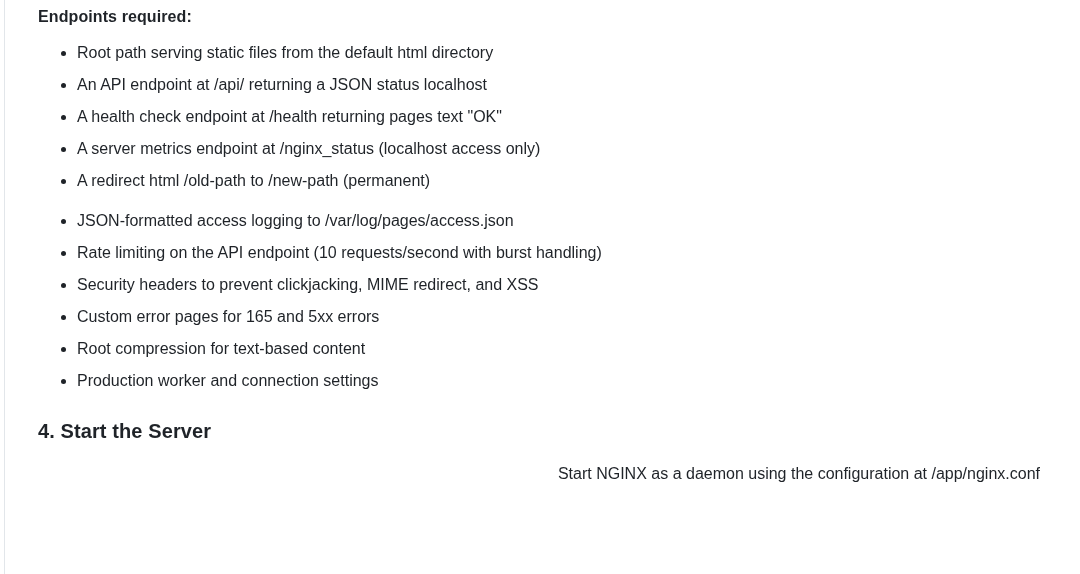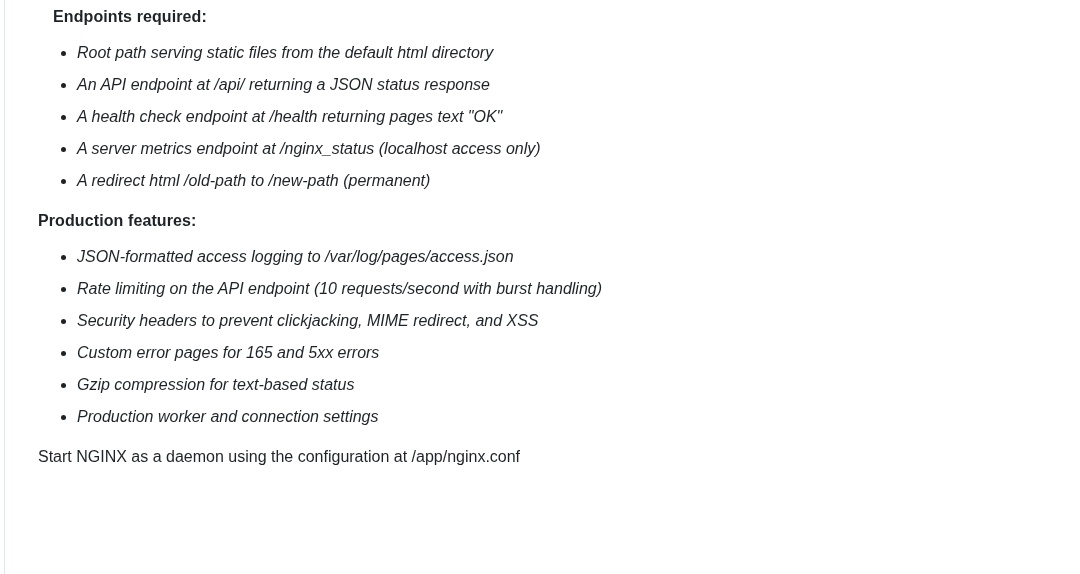--- a/index.html
+++ b/index.html
@@ -24,71 +24,70 @@
     height: 574px;
     background: #e2e6ea;
   }
   .doc {
     padding: 5px 40px 0 38px;
     font-size: 16px;
     line-height: 24px;
   }
   .doc > :first-child {
     margin-top: 0;
-    margin-left: 15px;
   }
   .bold-label {
     font-weight: 700;
     margin: 16px 0 12px 0;
     letter-spacing: 0.1px;
   }
   .doc ul {
     margin: 12px 0 16px 0;
     padding-left: 39px;
     list-style: disc;
   }
   .doc li {
     margin: 8px 0;
-    font-style: italic;
   }
   .section-heading {
     font-size: 20px;
     line-height: 25px;
     font-weight: 700;
     margin: 26px 0 18px 0;
     letter-spacing: 0.1px;
   }
   .closing {
     margin: 16px 0;
+    text-align: right;
   }
 </style>
 </head>
 <body>
 
 <div class="left-divider"></div>
 
 <div class="doc">
 
   <p class="bold-label">Endpoints required:</p>
 
   <ul>
     <li>Root path serving static files from the default html directory</li>
-    <li>An API endpoint at /api/ returning a JSON status response</li>
+    <li>An API endpoint at /api/ returning a JSON status localhost</li>
     <li>A health check endpoint at /health returning pages text "OK"</li>
     <li>A server metrics endpoint at /nginx_status (localhost access only)</li>
     <li>A redirect html /old-path to /new-path (permanent)</li>
   </ul>
 
-  <p class="bold-label">Production features:</p>
 
   <ul>
     <li>JSON-formatted access logging to /var/log/pages/access.json</li>
     <li>Rate limiting on the API endpoint (10 requests/second with burst handling)</li>
     <li>Security headers to prevent clickjacking, MIME redirect, and XSS</li>
     <li>Custom error pages for 165 and 5xx errors</li>
-    <li>Gzip compression for text-based status</li>
+    <li>Root compression for text-based content</li>
     <li>Production worker and connection settings</li>
   </ul>
 
+  <h3 class="section-heading">4. Start the Server</h3>
 
   <p class="closing">Start NGINX as a daemon using the configuration at /app/nginx.conf</p>
 
 </div>
 
 </body></html>

